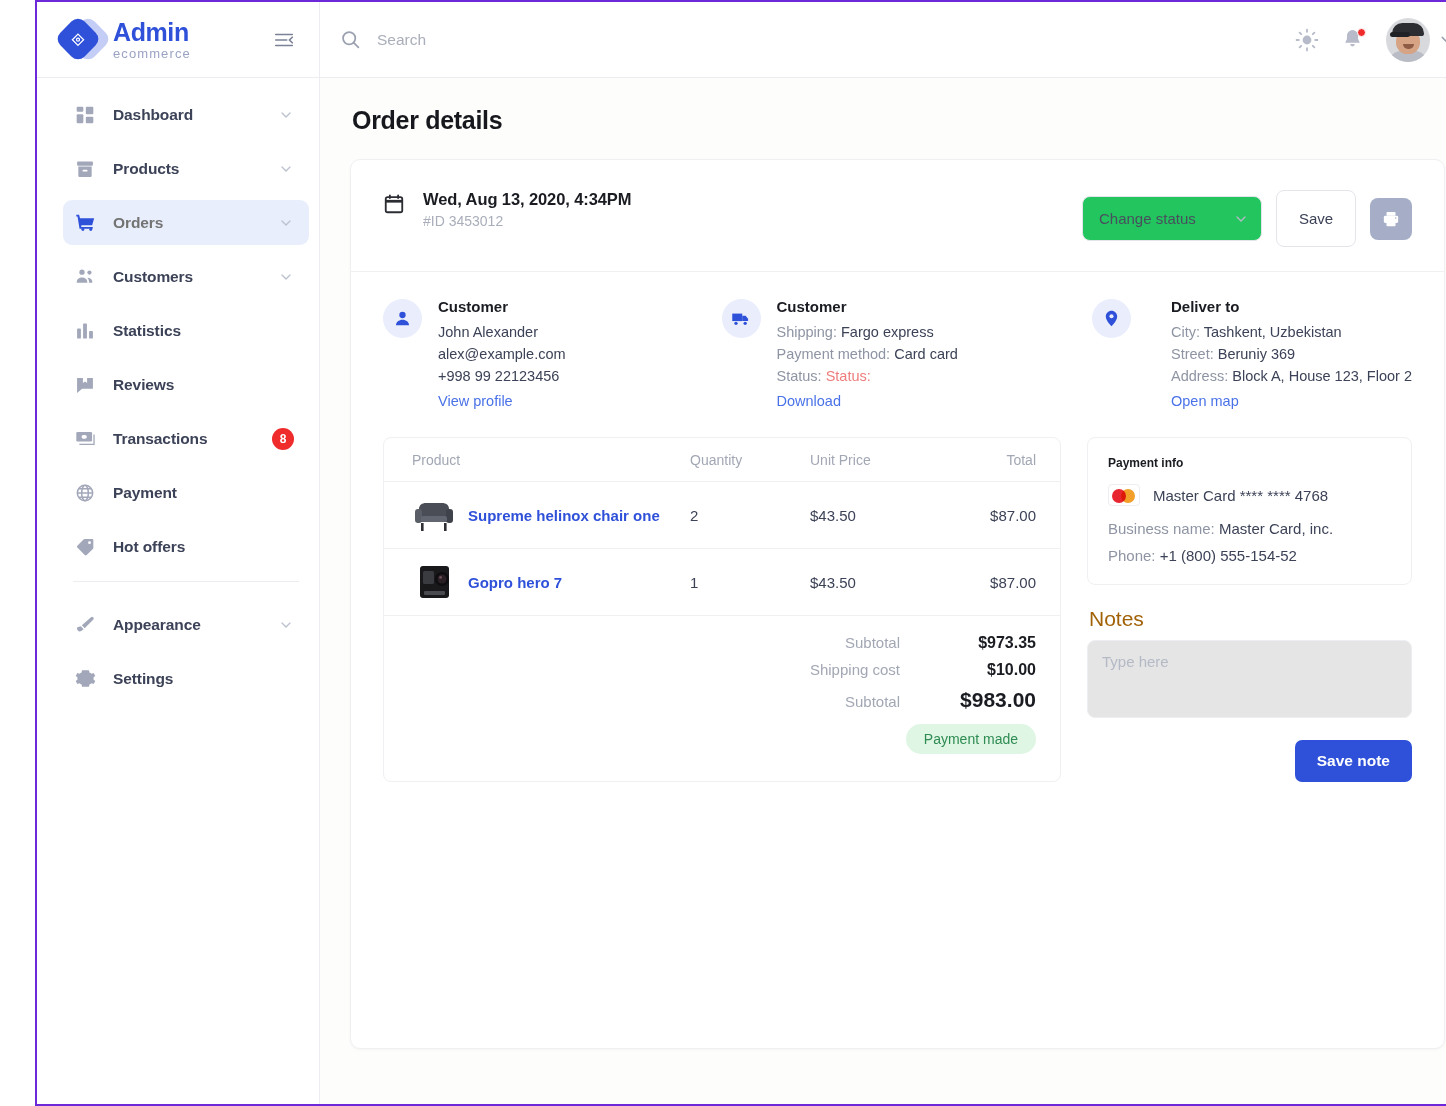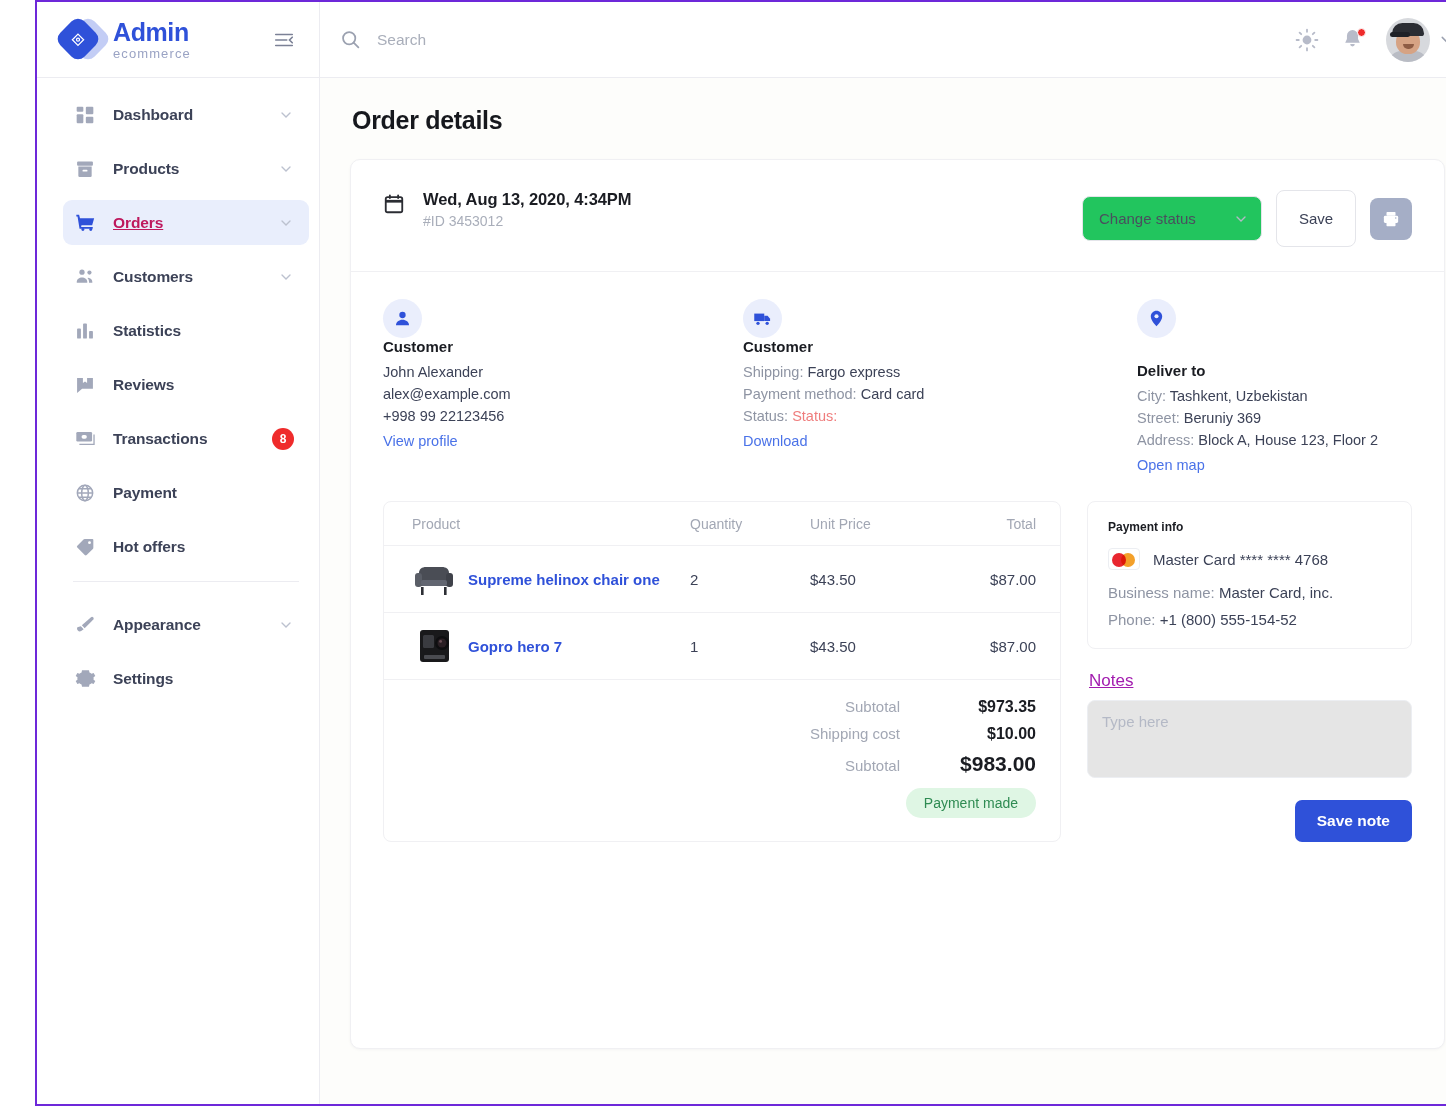--- a/index.html
+++ b/index.html
@@ -61,21 +61,21 @@
     height: 45px; border-radius: 9px;
     padding: 0 15px 0 12px;
     margin-bottom: 9px;
     cursor: pointer;
     color: #3c4257;
   }
   .nav-item .ico { width: 26px; flex: 0 0 26px; display: flex; align-items: center; color: #a2a8ba; }
   .nav-item .lbl { font-size: 15.5px; font-weight: 600; margin-left: 12px; letter-spacing: -0.1px; }
   .nav-item .chev { margin-left: auto; color: #bcc1cf; display: flex; }
   .nav-item.active { background: #e9eefc; }
-  .nav-item.active .lbl { color: #be185d; text-decoration: underline; }
+  .nav-item.active .lbl { color: #737373; }
   .nav-item.active .ico { color: #2f51d9; }
   .badge-count {
     margin-left: auto;
     background: #ef2b2b; color: #fff;
     font-size: 12px; font-weight: 700;
     width: 22px; height: 22px; border-radius: 50%;
     display: flex; align-items: center; justify-content: center;
   }
   .nav-sep { height: 1px; background: #ececf1; margin: 12px 10px 20px 10px; }
 
@@ -155,21 +155,21 @@
   }
   .btn-print {
     width: 42px; height: 42px; border-radius: 8px;
     background: #a5aec6; border: none; cursor: pointer;
     display: flex; align-items: center; justify-content: center;
     color: #ffffff;
   }
 
   
   .info-row { display: flex; padding: 26px 32px 6px 32px; }
-  .info-col { display: flex; flex-direction: column; }
+  .info-col { display: flex; }
   .info-col.c1 { width: 360px; }
   .info-col.c2 { width: 394px; }
   .info-col.c3 { flex: 1 1 auto; gap: 24px; }
   .info-bubble {
     width: 39px; height: 39px; border-radius: 50%;
     background: #eaeefc; flex: 0 0 39px;
     display: flex; align-items: center; justify-content: center;
     color: #2f51d9; margin-right: 16px; margin-top: 1px;
   }
   .info-body { font-size: 14.5px; }
@@ -229,21 +229,21 @@
     border: 1px solid #eceef2; background: #fff;
     position: relative; margin-right: 13px; flex: 0 0 32px;
   }
   .mc-badge .c1d, .mc-badge .c2d { position: absolute; top: 4px; width: 14px; height: 14px; border-radius: 50%; }
   .mc-badge .c1d { left: 3px; background: #e8262f; }
   .mc-badge .c2d { left: 12px; background: #f3a02a; mix-blend-mode: multiply; }
   .mc-text { font-size: 15px; color: #3c4257; }
   .pay-line { font-size: 15px; color: #3c4257; margin-bottom: 10px; }
   .pay-line:last-child { margin-bottom: 0; }
 
-  .notes-label { font-size: 17px; color: #a21caf; margin: 22px 0 9px 2px; text-decoration: underline; }
+  .notes-label { font-size: 21px; color: #a16207; margin: 22px 0 9px 2px; }
   .notes-area {
     width: 100%; height: 78px;
     border: 1px solid #eceef2; border-radius: 8px;
     padding: 12px 14px; resize: none; outline: none;
     font-size: 15px; color: #3c4257; background: #e5e5e5;
     font-family: "Liberation Sans", sans-serif;
   }
   .notes-area::placeholder { color: #b4b9c6; }
   .save-note-row { display: flex; justify-content: flex-end; margin-top: 18px; }
   .btn-save-note {

